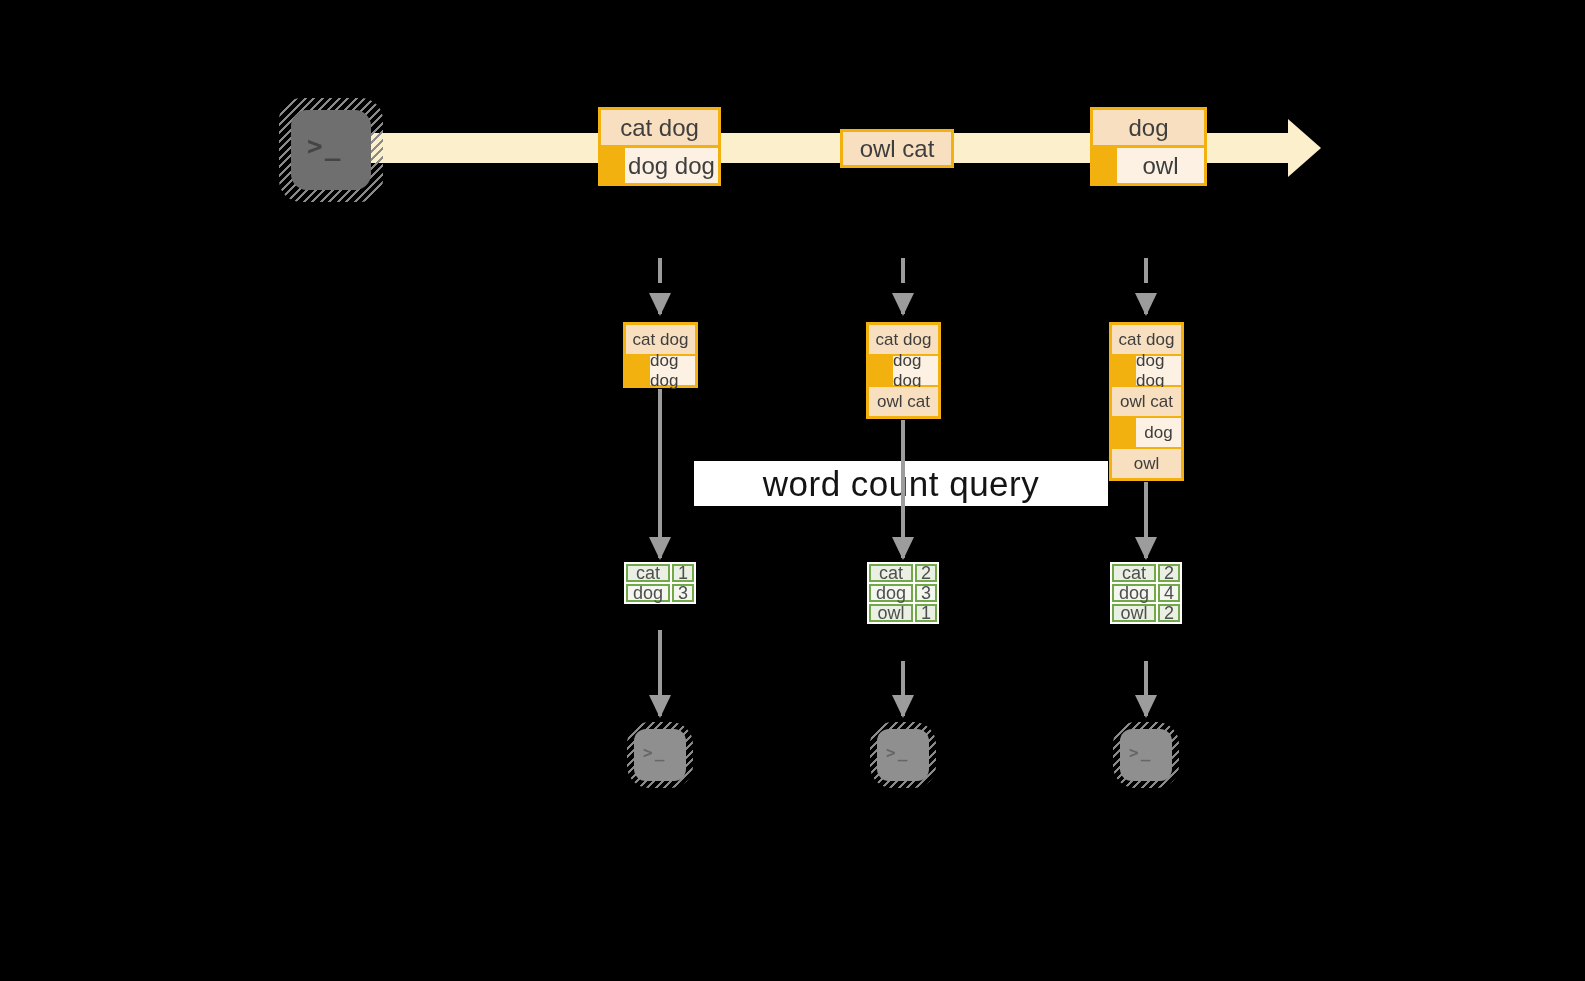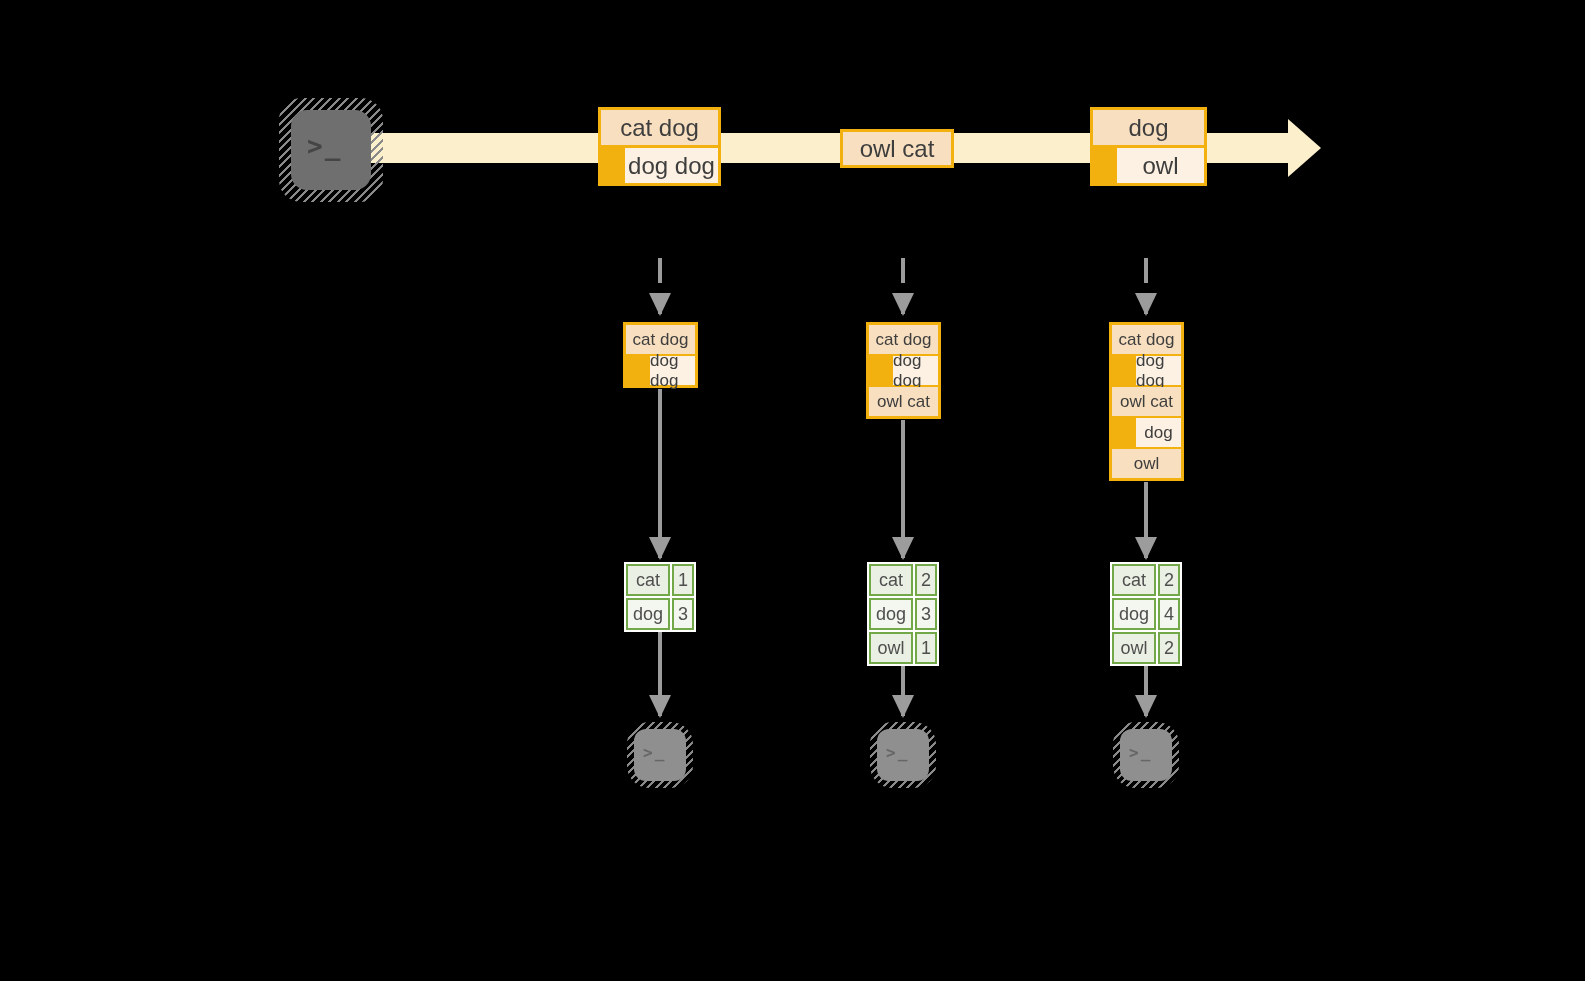--- a/index.html
+++ b/index.html
@@ -62,21 +62,21 @@
   
   .ctable {
     position: absolute;
     display: grid;
     grid-template-columns: 44px 22px;
     gap: 2px; padding: 2px;
     background: #ffffff;
     z-index: 4;
   }
   .ctable .cell {
-    height: 32px;
+    height: 18px;
     border: 2px solid #73A848;
     display: flex; align-items: center; justify-content: center;
     font-size: 18px; color: #4F4F4F;
   }
   .g-dark  { background: #EAF0E3; }
   .g-light { background: #F3F7EF; }
   
   .term {
     position: absolute;
     background: repeating-linear-gradient(135deg, #8A8A8A 0 2px, transparent 2px 6px);
@@ -103,20 +103,23 @@
   .term.small .glyph { font-size: 16px; color: #666666; margin-top: -5px; }
 </style>
 </head>
 <body>
 
 <div class="canvas">
 
   <div class="stream-band"></div>
   <div class="stream-head"></div>
 
+  <div class="banner">
+    <span>word count query</span>
+  </div>
 
   <svg class="arrows" width="1585" height="981">
     <defs>
       <marker id="ah" markerUnits="userSpaceOnUse" markerWidth="24" markerHeight="22" refX="21" refY="11" orient="auto">
         <path d="M0,0 L23,11 L0,22 Z" fill="#9C9C9C"></path>
       </marker>
     </defs>
 
     <line x1="660" y1="258" x2="660" y2="314" stroke="#9C9C9C" stroke-width="4" stroke-dasharray="25 12" marker-end="url(#ah)"></line>
     <line x1="903" y1="258" x2="903" y2="314" stroke="#9C9C9C" stroke-width="4" stroke-dasharray="25 12" marker-end="url(#ah)"></line>

